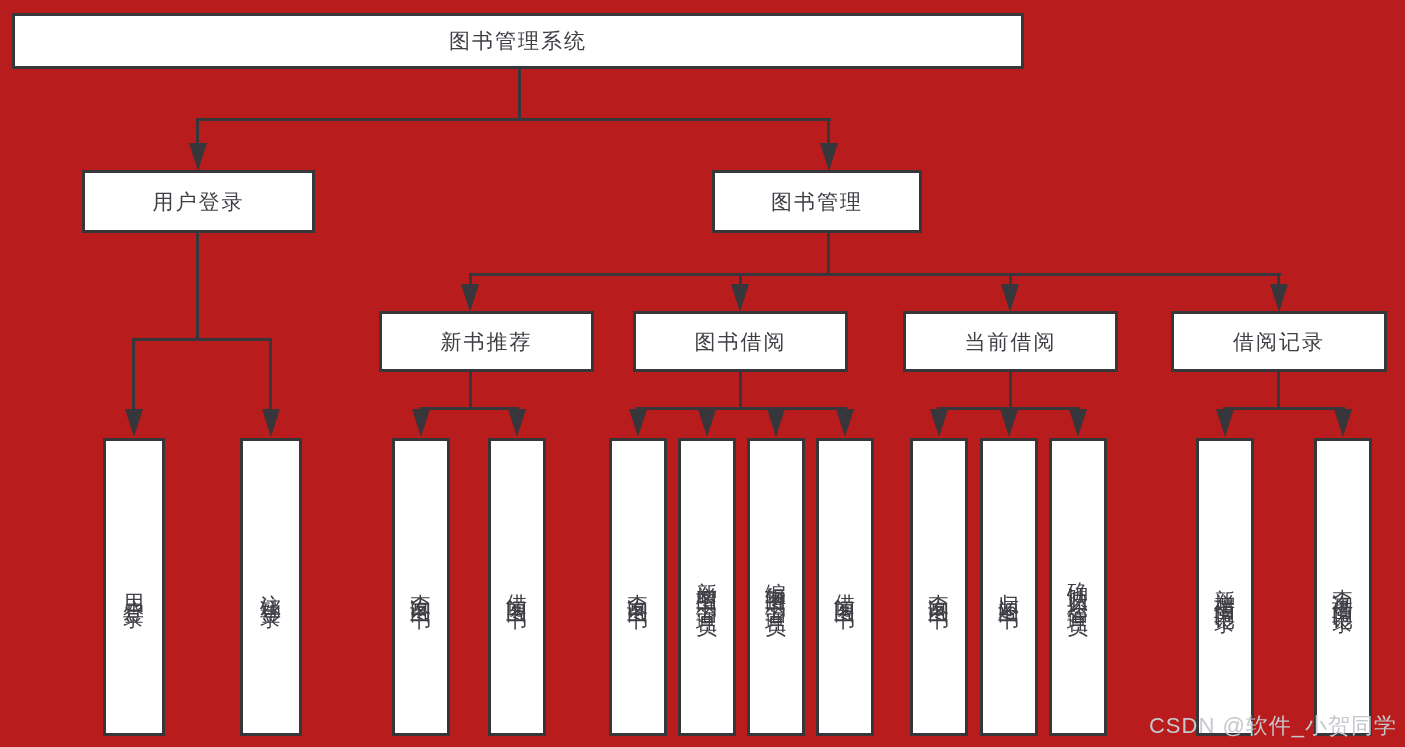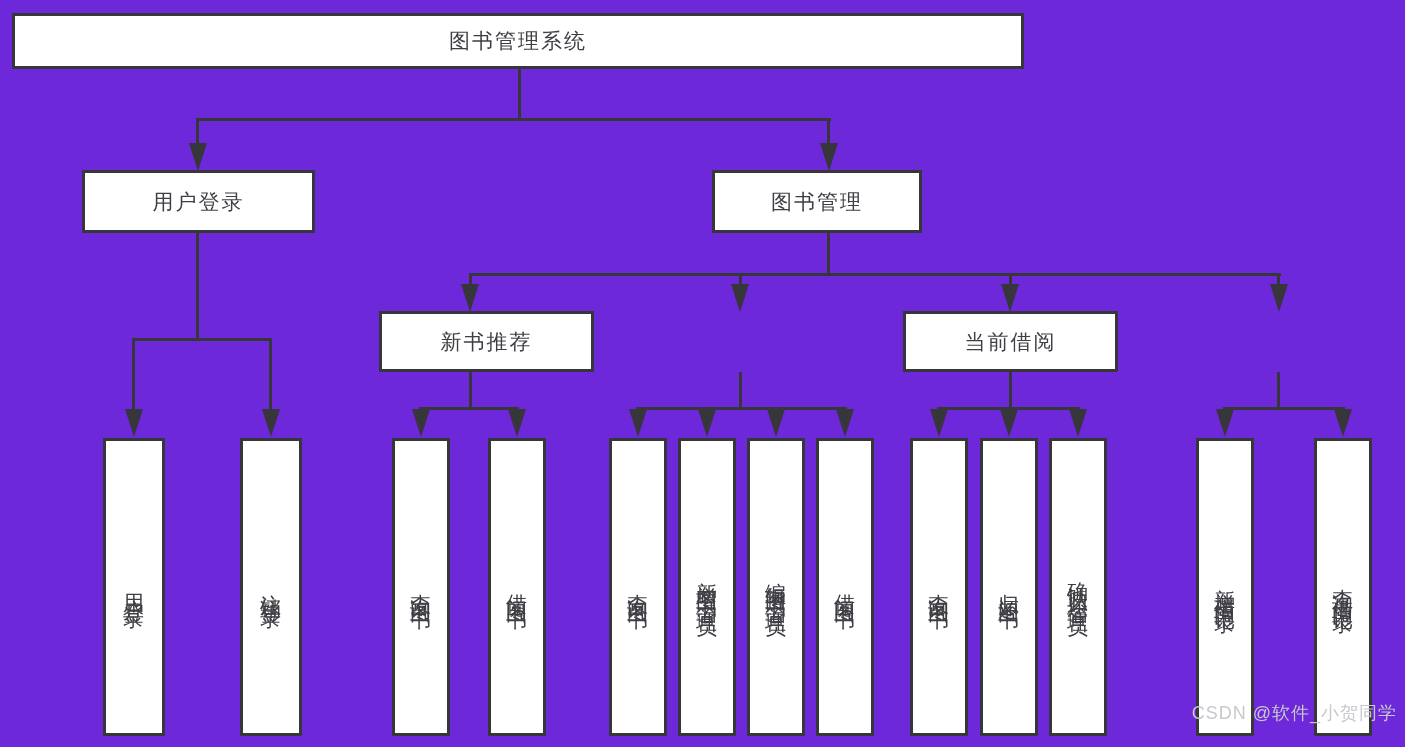--- a/index.html
+++ b/index.html
@@ -1,21 +1,21 @@
 <!DOCTYPE html>
 <html><head>
 <meta charset="utf-8">
 <style>
   html, body { margin: 0; padding: 0; background: #ffffff; }
   body { font-family: "Liberation Sans", "DejaVu Sans", sans-serif; }
   #stage {
     position: relative;
     width: 1405px;
     height: 747px;
-    background: #6d28d9;
+    background: #b91c1c;
     overflow: hidden;
   }
   .box {
     position: absolute;
     box-sizing: border-box;
     border: 3px solid #36363b;
     background: #ffffff;
     color: #3e3e44;
     display: flex;
     align-items: center;
@@ -49,22 +49,22 @@
     position: absolute;
     width: 0; height: 0;
     border-left: 9px solid transparent;
     border-right: 9px solid transparent;
     border-top: 28px solid #36363b;
     z-index: 1;
   }
   #watermark {
     position: absolute;
     right: 8px;
-    bottom: 22px;
-    font-size: 18px;
+    bottom: 6px;
+    font-size: 22px;
     color: #c5c8cc;
     letter-spacing: 1px;
     z-index: 5;
     white-space: nowrap;
   }
 </style>
 </head>
 <body>
 
 <div id="stage">
@@ -101,22 +101,28 @@
   <div class="line" style="left:739px; top:273px; width:3px; height:14px;"></div>
   <div class="arrow" style="left:731px; top:284px;"></div>
   <div class="line" style="left:1009px; top:273px; width:3px; height:14px;"></div>
   <div class="arrow" style="left:1001px; top:284px;"></div>
   <div class="line" style="left:1277px; top:273px; width:3px; height:14px;"></div>
   <div class="arrow" style="left:1270px; top:284px;"></div>
 
   <div class="box h-box lvl25-box" style="left:363px; width:215px;margin-left:16px;">
     <span>新书推荐</span>
   </div>
+  <div class="box h-box lvl25-box" style="left:633px; width:215px;">
+    <span>图书借阅</span>
+  </div>
   <div class="box h-box lvl25-box" style="left:903px; width:215px;">
     <span>当前借阅</span>
+  </div>
+  <div class="box h-box lvl25-box" style="left:1171px; width:216px;">
+    <span>借阅记录</span>
   </div>
 
   <div class="line" style="left:469px; top:372px; width:3px; height:35px;"></div>
   <div class="line" style="left:419px; top:407px; width:100px; height:3px;"></div>
   <div class="arrow" style="left:412px; top:409px;"></div>
   <div class="arrow" style="left:508px; top:409px;"></div>
 
   <div class="line" style="left:739px; top:372px; width:3px; height:35px;"></div>
   <div class="line" style="left:636px; top:407px; width:211px; height:3px;"></div>
   <div class="arrow" style="left:629px; top:409px;"></div>

